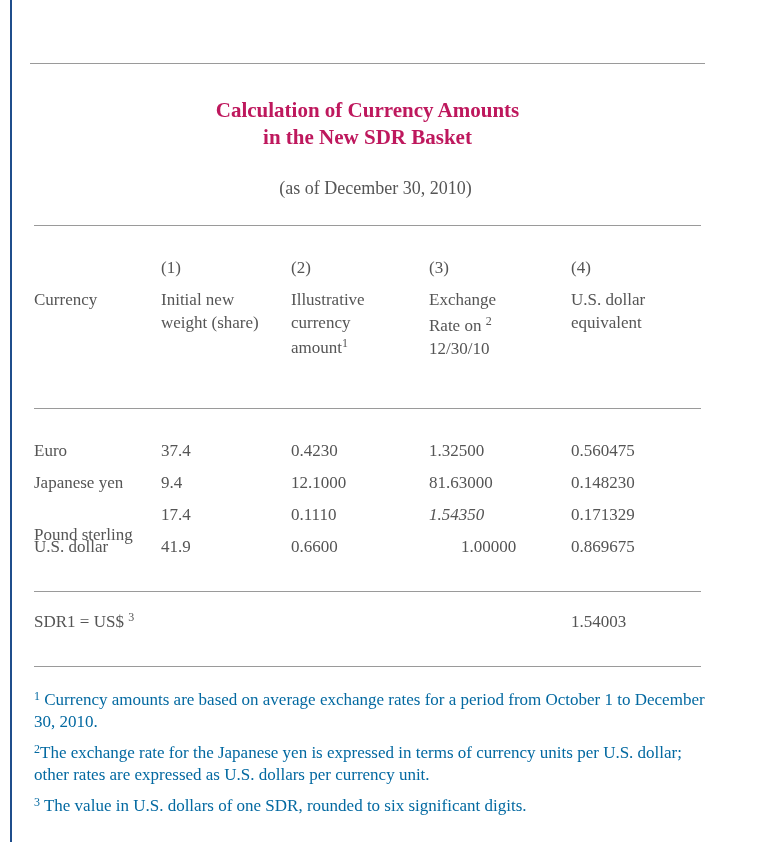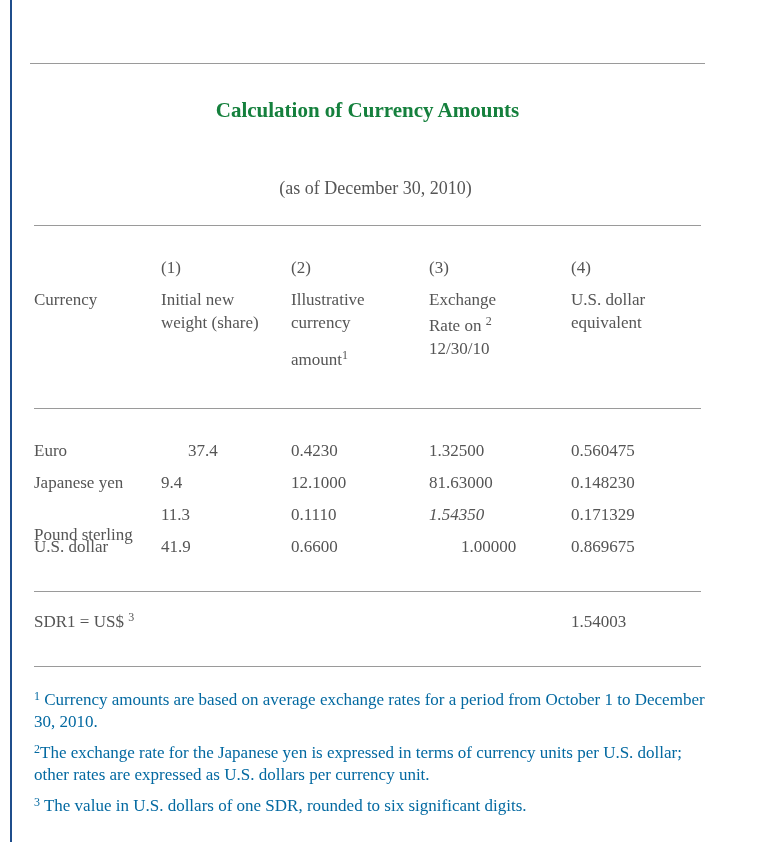--- a/index.html
+++ b/index.html
@@ -1,81 +1,82 @@
 <!DOCTYPE html>
 <html><head>
 <meta charset="utf-8">
 <style>
   html, body { margin: 0; padding: 0; background: #ffffff; }
   body { width: 767px; height: 842px; position: relative; overflow: hidden;
          font-family: "Liberation Serif", "DejaVu Serif", serif; color: #555555; }
   .left-border { position: absolute; left: 10px; top: 0; width: 2px; height: 842px; background: #1f4e8c; }
   .hr { position: absolute; height: 1px; background: #9a9a9a; }
   .title { position: absolute; left: 0; width: 735px; top: 97px; text-align: center;
-           font-weight: bold; font-size: 21px; line-height: 27px; color: #15803d; }
+           font-weight: bold; font-size: 21px; line-height: 27px; color: #be185d; }
   .subtitle { position: absolute; left: 0; width: 735px; top: 178px; text-align: center;
               font-size: 18px; color: #555555; padding-left: 8px; }
   .txt { position: absolute; font-size: 17px; line-height: 23px; color: #555555; white-space: nowrap; }
   sup { font-size: 12px; vertical-align: top; position: relative; top: -4px; }
   .foot { position: absolute; left: 34px; width: 680px; font-size: 17px; line-height: 22px; color: #0369a1; }
 </style>
 </head>
 <body>
 
 <div class="left-border"></div>
 
 <div class="hr" style="left:30px;top:63px;width:675px;"></div>
 
 <div class="title">
   <div>Calculation of Currency Amounts</div>
+  <div>in the New SDR Basket</div>
 </div>
 <div class="subtitle">(as of December 30, 2010)</div>
 
 <div class="hr" style="left:34px;top:225px;width:667px;"></div>
 
 <div class="txt" style="left:161px;top:256px;">(1)</div>
 <div class="txt" style="left:291px;top:256px;">(2)</div>
 <div class="txt" style="left:429px;top:256px;">(3)</div>
 <div class="txt" style="left:571px;top:256px;">(4)</div>
 
 <div class="txt" style="left:34px;top:288px;">Currency</div>
 <div class="txt" style="left:161px;top:288px;">
   <div>Initial new</div>
   <div>weight (share)</div>
 </div>
 <div class="txt" style="left:291px;top:288px;">
   <div>Illustrative</div>
   <div>currency</div>
-  <div style="margin-top:14px;"><span>amount</span><sup>1</sup></div>
+  <div style="margin-top:2px;"><span>amount</span><sup>1</sup></div>
 </div>
 <div class="txt" style="left:429px;top:288px;">
   <div>Exchange</div>
   <div style="margin-top:3px;"><span>Rate on </span><sup>2</sup></div>
   <div>12/30/10</div>
 </div>
 <div class="txt" style="left:571px;top:288px;">
   <div>U.S. dollar</div>
   <div>equivalent</div>
 </div>
 
 <div class="hr" style="left:34px;top:408px;width:667px;"></div>
 
 <div id="rows">
     <div class="txt" style="left: 34px; top: 439px;">Euro</div>
-    <div class="txt" style="left: 161px; top: 439px; margin-left: 27px;">37.4</div>
+    <div class="txt" style="left: 161px; top: 439px;">37.4</div>
     <div class="txt" style="left: 291px; top: 439px;">0.4230</div>
     <div class="txt" style="left: 429px; top: 439px;">1.32500</div>
     <div class="txt" style="left: 571px; top: 439px;">0.560475</div>
     <div class="txt" style="left: 34px; top: 471px;">Japanese yen</div>
     <div class="txt" style="left: 161px; top: 471px;">9.4</div>
     <div class="txt" style="left: 291px; top: 471px;">12.1000</div>
     <div class="txt" style="left: 429px; top: 471px;">81.63000</div>
     <div class="txt" style="left: 571px; top: 471px;">0.148230</div>
     <div class="txt" style="left: 34px; top: 523px;">Pound sterling</div>
-    <div class="txt" style="left: 161px; top: 503px;">11.3</div>
+    <div class="txt" style="left: 161px; top: 503px;">17.4</div>
     <div class="txt" style="left: 291px; top: 503px;">0.1110</div>
     <div class="txt" style="left: 429px; top: 503px; font-style: italic;">1.54350</div>
     <div class="txt" style="left: 571px; top: 503px; text-align: center;">0.171329</div>
     <div class="txt" style="left: 34px; top: 535px;">U.S. dollar</div>
     <div class="txt" style="left: 161px; top: 535px;">41.9</div>
     <div class="txt" style="left: 291px; top: 535px;">0.6600</div>
     <div class="txt" style="left: 429px; top: 535px; margin-left: 32px;">1.00000</div>
     <div class="txt" style="left: 571px; top: 535px;">0.869675</div>
   </div>
 

